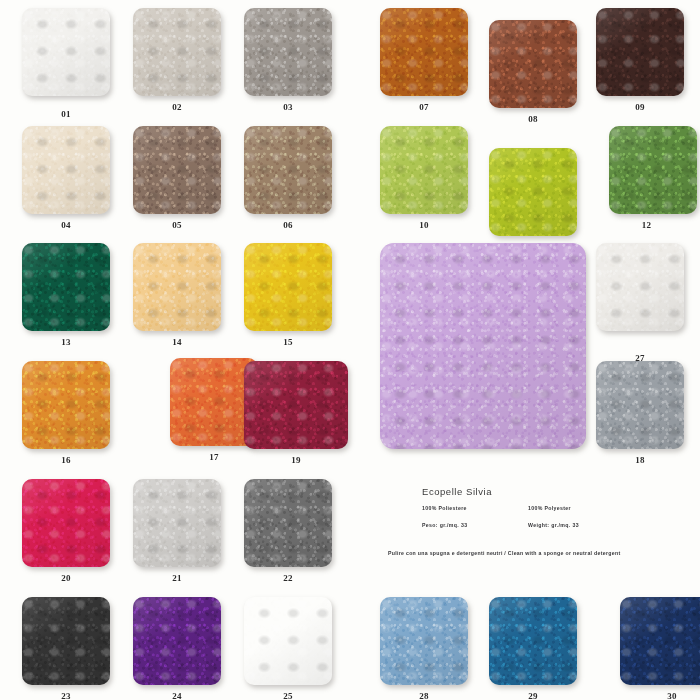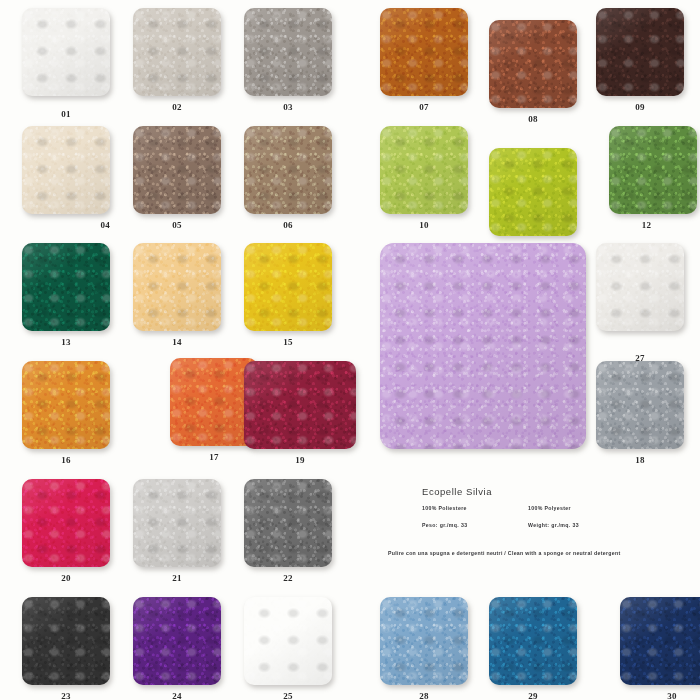--- a/index.html
+++ b/index.html
@@ -98,21 +98,21 @@
       <div class="sw" style="left: 133px; top: 8px; width: 88px; height: 88px;">
         <div class="chip" style="background: rgb(207, 201, 192);"></div>
         <div class="lbl" style="top: 94px;">02</div>
       </div>
       <div class="sw" style="left: 244px; top: 8px; width: 88px; height: 88px;">
         <div class="chip" style="background: rgb(157, 151, 145);"></div>
         <div class="lbl" style="top: 94px;">03</div>
       </div>
       <div class="sw" style="left: 22px; top: 126px; width: 88px; height: 88px;">
         <div class="chip" style="background: rgb(236, 224, 204);"></div>
-        <div class="lbl" style="top: 94px; text-align: right;">04</div>
+        <div class="lbl" style="top: 94px;">04</div>
       </div>
       <div class="sw" style="left: 133px; top: 126px; width: 88px; height: 88px;">
         <div class="chip" style="background: rgb(138, 114, 99);"></div>
         <div class="lbl" style="top: 94px;">05</div>
       </div>
       <div class="sw" style="left: 244px; top: 126px; width: 88px; height: 88px;">
         <div class="chip" style="background: rgb(156, 130, 104);"></div>
         <div class="lbl" style="top: 94px;">06</div>
       </div>
       <div class="sw" style="left: 380px; top: 8px; width: 88px; height: 88px;">
@@ -152,21 +152,21 @@
         <div class="lbl" style="top: 94px;">15</div>
       </div>
       <div class="sw" style="left: 22px; top: 361px; width: 88px; height: 88px;">
         <div class="chip" style="background: rgb(224, 140, 44);"></div>
         <div class="lbl" style="top: 94px;">16</div>
       </div>
       <div class="sw" style="left: 133px; top: 358px; width: 88px; height: 88px; margin-left: 37px;">
         <div class="chip" style="background: rgb(229, 106, 51);"></div>
         <div class="lbl" style="top: 94px;">17</div>
       </div>
-      <div class="sw" style="left: 244px; top: 361px; width: 112px; height: 88px; text-decoration: underline;">
+      <div class="sw" style="left: 244px; top: 361px; width: 104px; height: 88px; text-decoration: underline;">
         <div class="chip" style="background: rgb(142, 31, 60);"></div>
         <div class="lbl" style="top: 94px;">19</div>
       </div>
       <div class="sw" style="left: 22px; top: 479px; width: 88px; height: 88px;">
         <div class="chip" style="background: rgb(216, 30, 82);"></div>
         <div class="lbl" style="top: 94px;">20</div>
       </div>
       <div class="sw" style="left: 133px; top: 479px; width: 88px; height: 88px;">
         <div class="chip" style="background: rgb(207, 205, 202);"></div>
         <div class="lbl" style="top: 94px;">21</div>

